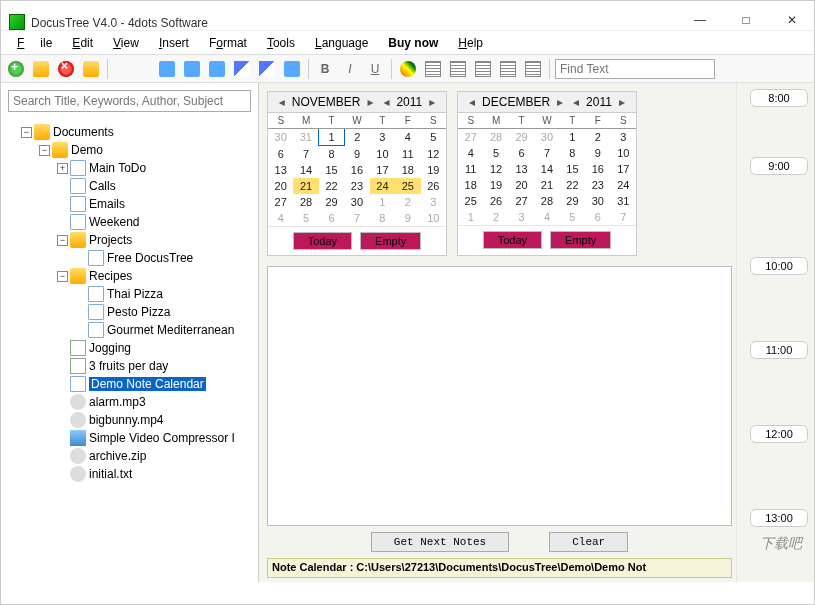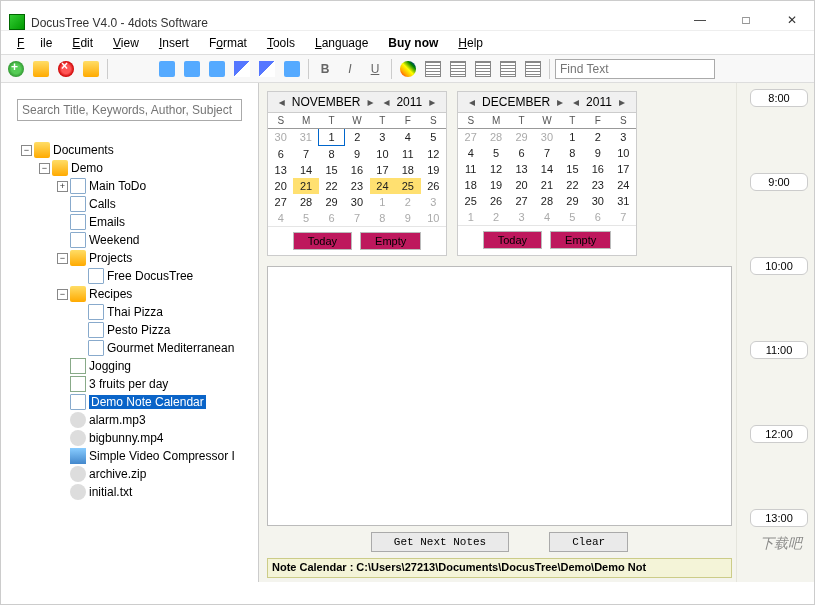--- a/index.html
+++ b/index.html
@@ -26,21 +26,21 @@
 .ic-del:after{content:"×";color:#fff;position:absolute;top:-2px;left:3px;font-weight:bold}
 .ic-blue{background:#5af;border-radius:2px}
 .ic-pen{background:linear-gradient(135deg,#57f 50%,#fff 50%)}
 .ic-b{font-weight:bold;color:#666}
 .ic-i{font-style:italic;color:#666}
 .ic-u{text-decoration:underline;color:#666}
 .ic-clr{background:linear-gradient(45deg,red,orange,yellow,green,blue);border-radius:50%}
 .ic-align{border:1px solid #888;background:repeating-linear-gradient(#888,#888 1px,#fff 1px,#fff 3px)}
 .content{display:flex;height:calc(100% - 104px)}
 .left{width:258px;border-right:1px solid #ccc;display:flex;flex-direction:column}
-.search{height:22px;border:1px solid #aaa;margin:16px;padding:0 4px;color:#888}
+.search{height:22px;border:1px solid #aaa;margin:7px;padding:0 4px;color:#888}
 .tree{flex:1;overflow:auto;padding:4px 2px;font-size:12px}
 .tree ul{list-style:none;padding-left:18px}
 .tree li{padding:1px 0;white-space:nowrap;display:flex;align-items:center}
 .tree li>span.exp{width:11px;height:11px;border:1px solid #888;display:inline-flex;align-items:center;justify-content:center;font-size:9px;line-height:1;margin-right:2px;color:#333;background:#fff}
 .tree li>span.noexp{width:11px;display:inline-block;margin-right:2px}
 .tree .ico{width:16px;height:16px;margin-right:3px;display:inline-block;vertical-align:middle}
 .tree .ico.fold{background:linear-gradient(#fd6,#fa0);border-radius:2px}
 .tree .ico.doc{background:#fff;border:1px solid #8ac;border-radius:1px}
 .tree .ico.chk{background:#fff;border:1px solid #8a8}
 .tree .ico.misc{background:#ddd;border-radius:50%}
@@ -453,21 +453,21 @@
       <div class="bottom-btns">
         <button class="bottom-btn">Get Next Notes</button>
         <button class="bottom-btn">Clear</button>
       </div>
 
       <div class="statusline">Note Calendar : C:\Users\27213\Documents\DocusTree\Demo\Demo Not</div>
     </div>
 
     <div class="timebar">
       <div class="slot" style="top:6px">8:00</div>
-      <div class="slot" style="top:90px">9:00</div>
+      <div class="slot" style="top:74px">9:00</div>
       <div class="slot" style="top:174px">10:00</div>
       <div class="slot" style="top:258px">11:00</div>
       <div class="slot" style="top:342px">12:00</div>
       <div class="slot" style="top:426px">13:00</div>
     </div>
 
     <div class="wm">下载吧</div>
   </div>
 </div>
 

